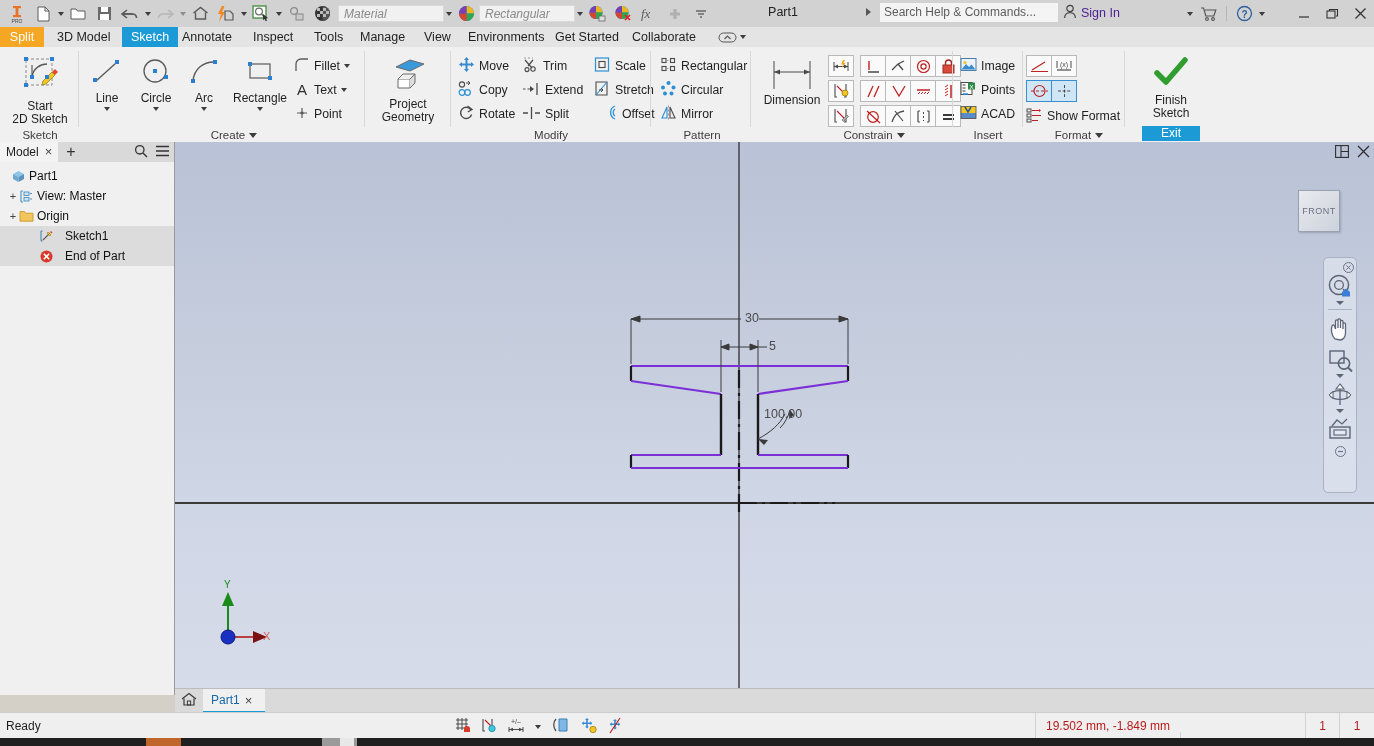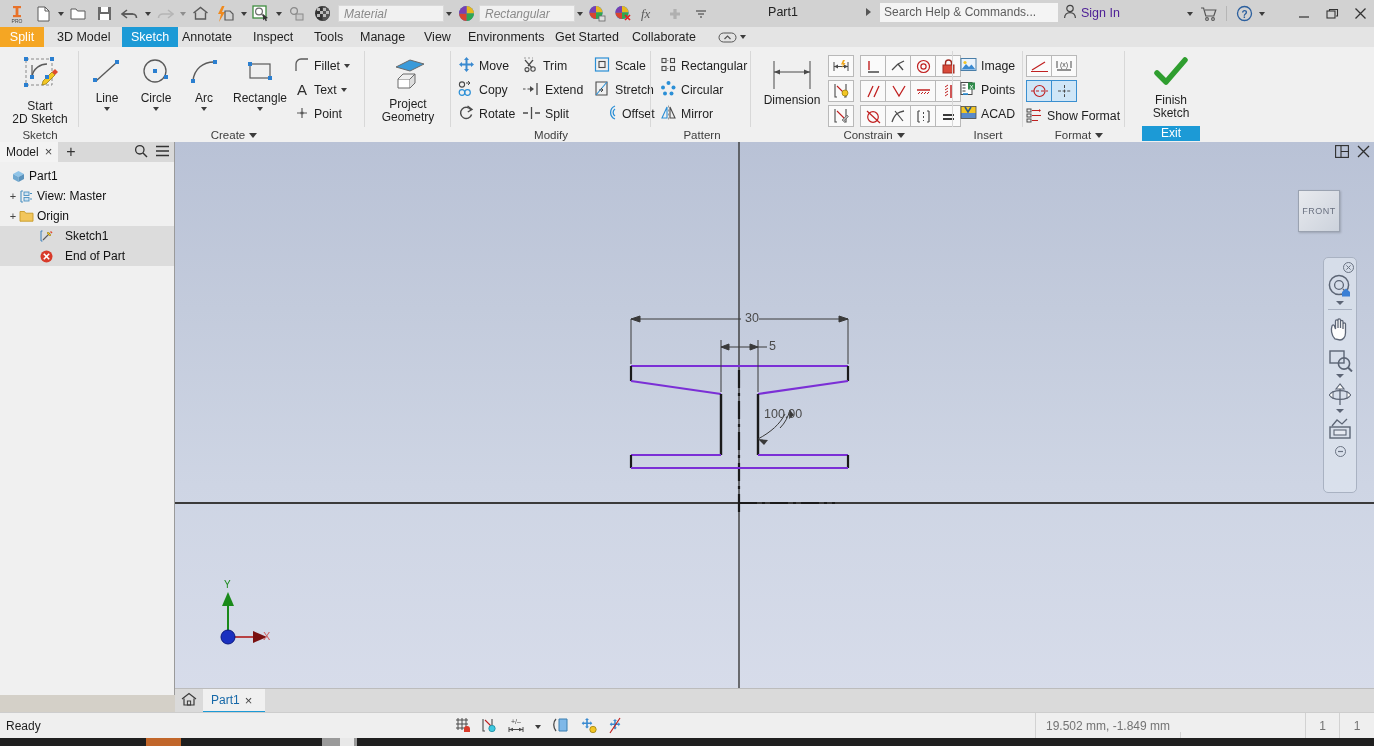--- a/index.html
+++ b/index.html
@@ -68,21 +68,21 @@
   .canvas{position:absolute;left:175px;top:142px;width:1199px;height:553px;
     background:linear-gradient(to bottom,#b9c2d6 0%,#c3cbdc 30%,#ced5e4 62%,#d7dcea 100%);overflow:hidden;}
   .cv-close{position:absolute;right:4px;top:3px;display:flex;gap:8px;align-items:center;}
 
   
   .tabstrip{position:absolute;left:175px;top:688px;width:1199px;height:24px;background:#dadada;border-top:1px solid #bcbcbc;}
   .ftab{position:absolute;top:0;height:24px;display:flex;align-items:center;gap:5px;padding:0 8px;font-size:12px;box-sizing:border-box;}
   .ftab.active{background:#f0f0f0;border-bottom:2px solid #1c9ad6;color:#1668a8;}
   .statusbar{position:absolute;left:0;top:712px;width:1374px;height:26px;background:#efefef;border-top:1px solid #cdcdcd;}
   .stxt{position:absolute;top:6px;font-size:12px;color:#1f1f1f;}
-  .scell{position:absolute;top:0;height:26px;border-left:1px solid #d2d2d2;display:flex;align-items:center;justify-content:center;font-size:12px;color:#737373;box-sizing:border-box;}
+  .scell{position:absolute;top:0;height:26px;border-left:1px solid #d2d2d2;display:flex;align-items:center;justify-content:center;font-size:12px;color:#b91c1c;box-sizing:border-box;}
   .taskbar{position:absolute;left:0;top:738px;width:1374px;height:8px;background:#1f1f1f;}
   .tbchip{position:absolute;top:0;height:8px;}
 
   
   .viewcube{position:absolute;right:34px;top:48px;width:40px;height:40px;background:linear-gradient(135deg,#e8eaee,#ccd2dc);
     border:1px solid #9aa2b0;display:flex;align-items:center;justify-content:center;font-size:9px;color:#6a7180;letter-spacing:.5px;
     box-shadow:1px 1px 2px rgba(0,0,0,.18);}
   .navbar{position:absolute;right:17px;top:115px;width:34px;height:236px;background:rgba(222,228,238,.72);
     border:1px solid #a9b2c2;border-radius:5px;display:flex;flex-direction:column;align-items:center;padding-top:4px;box-sizing:border-box;}
   .nvrow{width:100%;display:flex;align-items:center;justify-content:center;}

